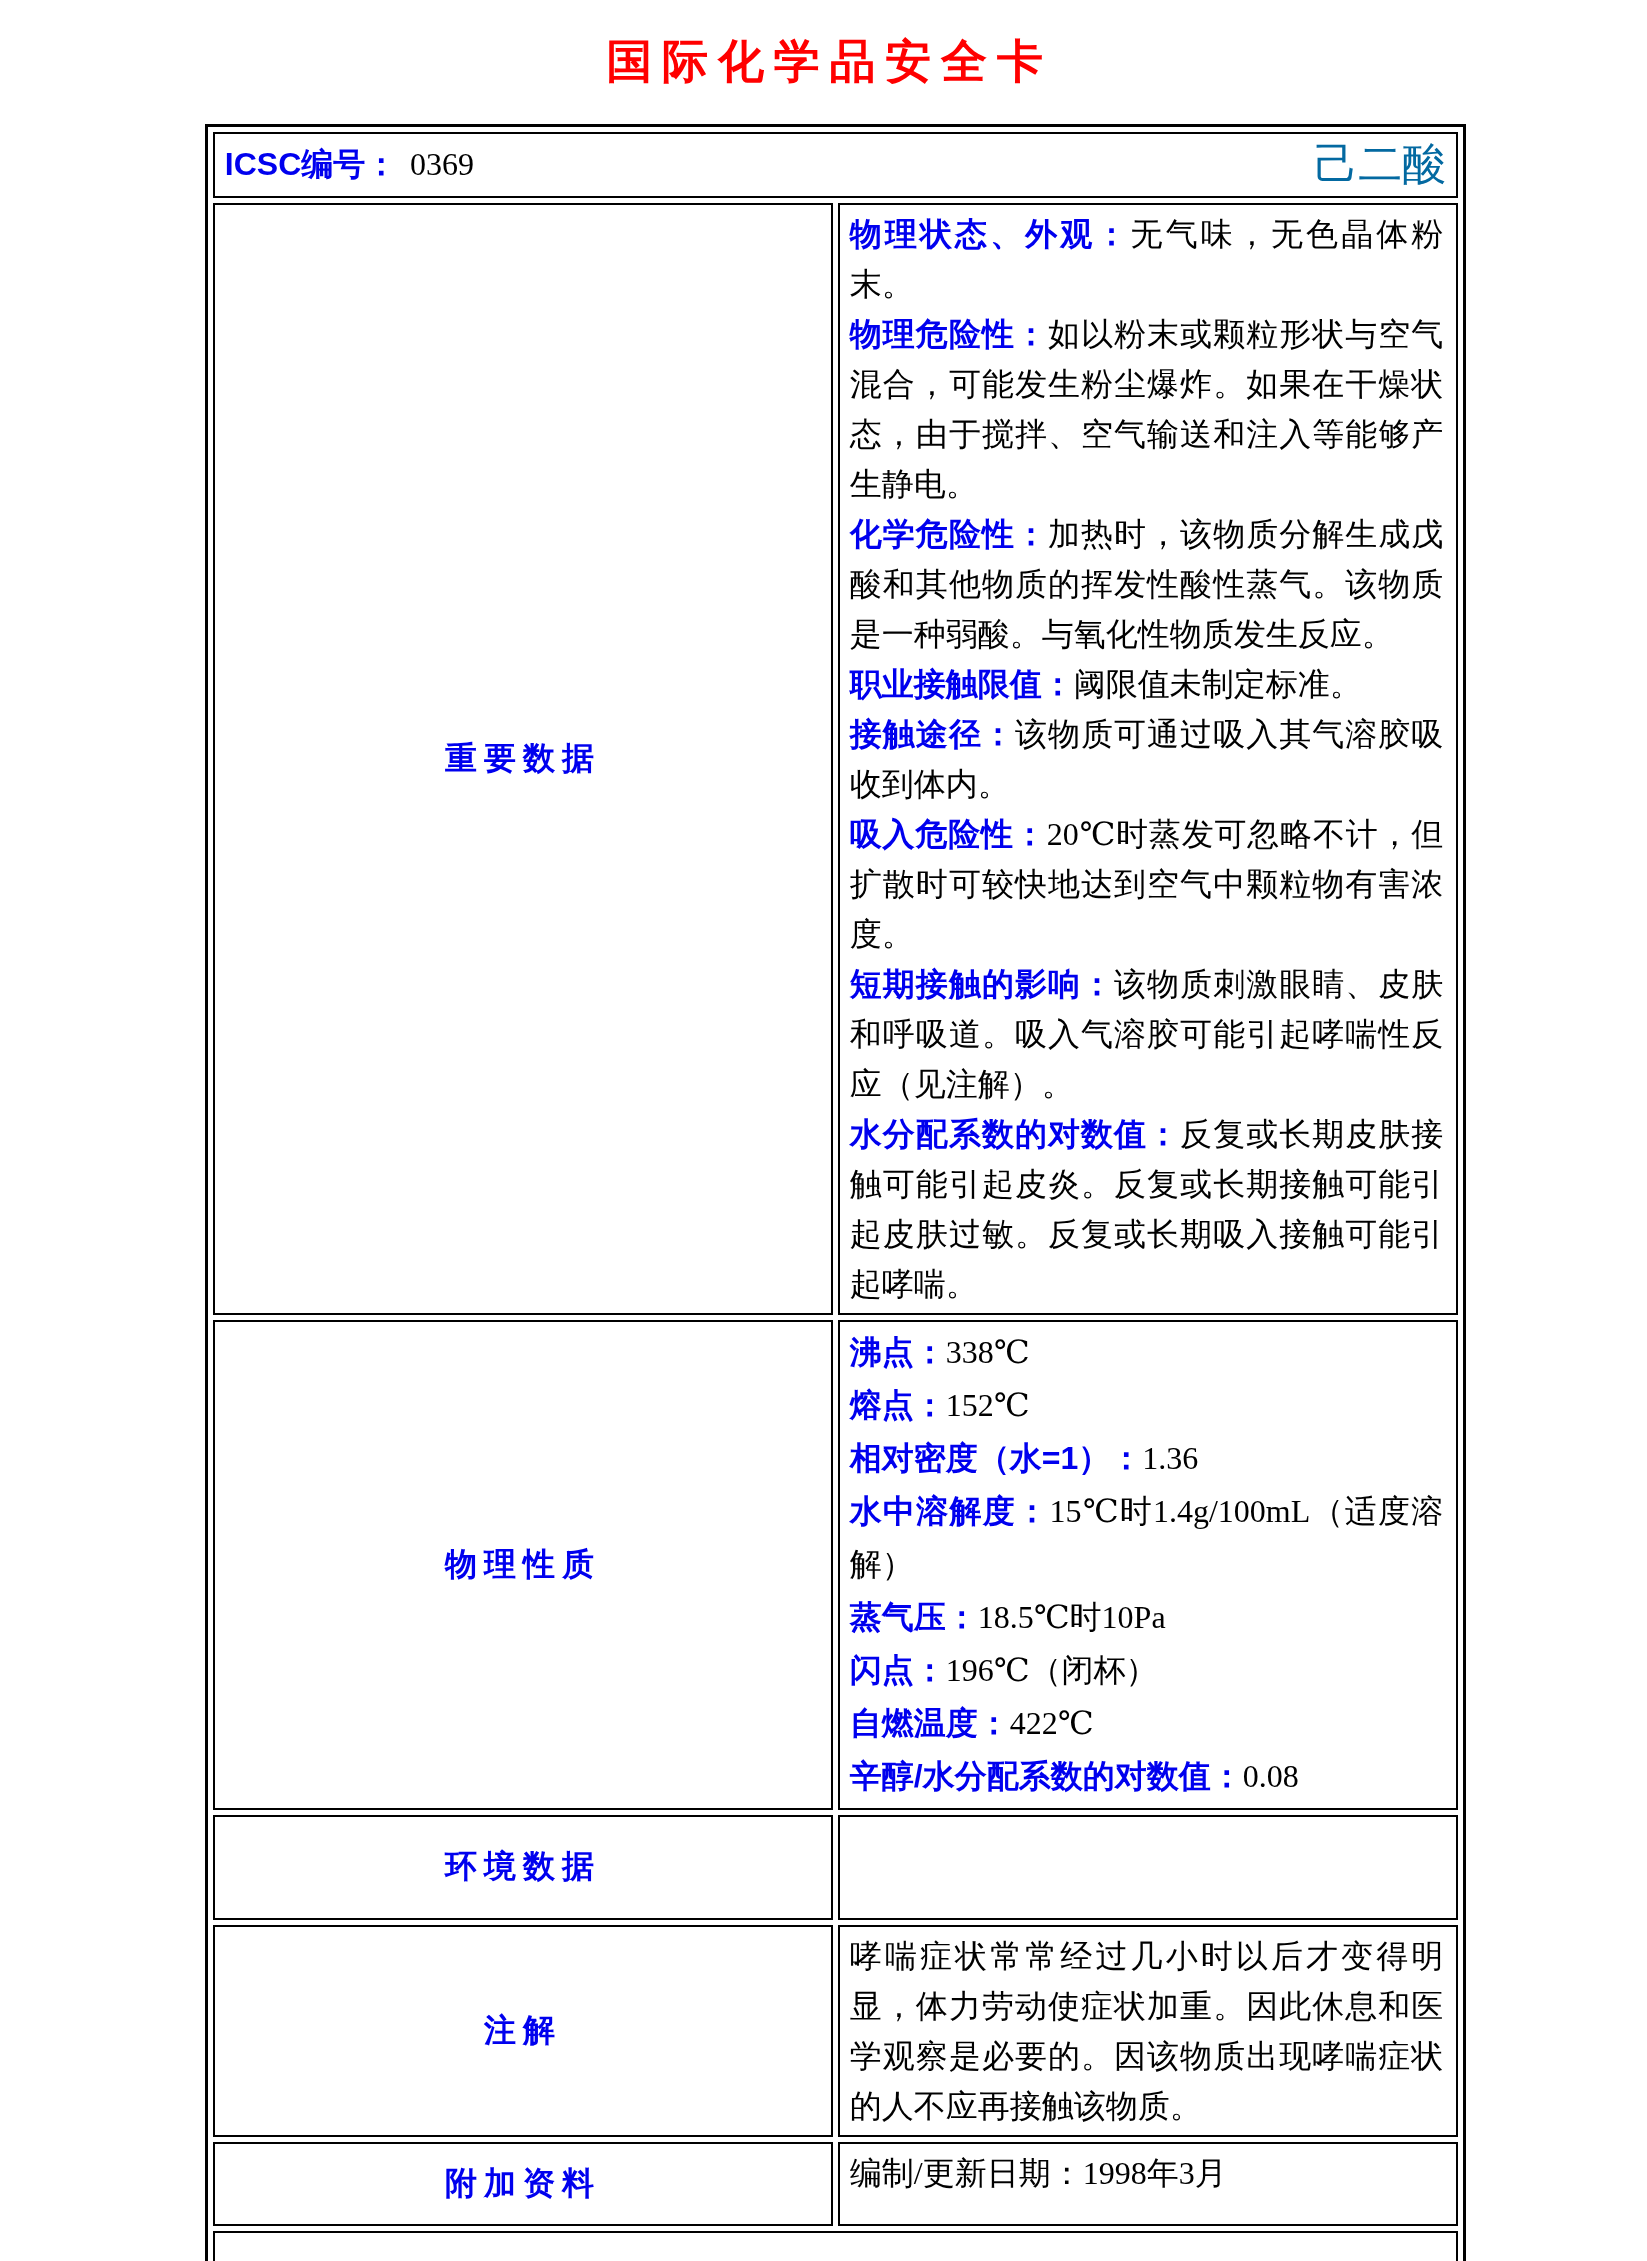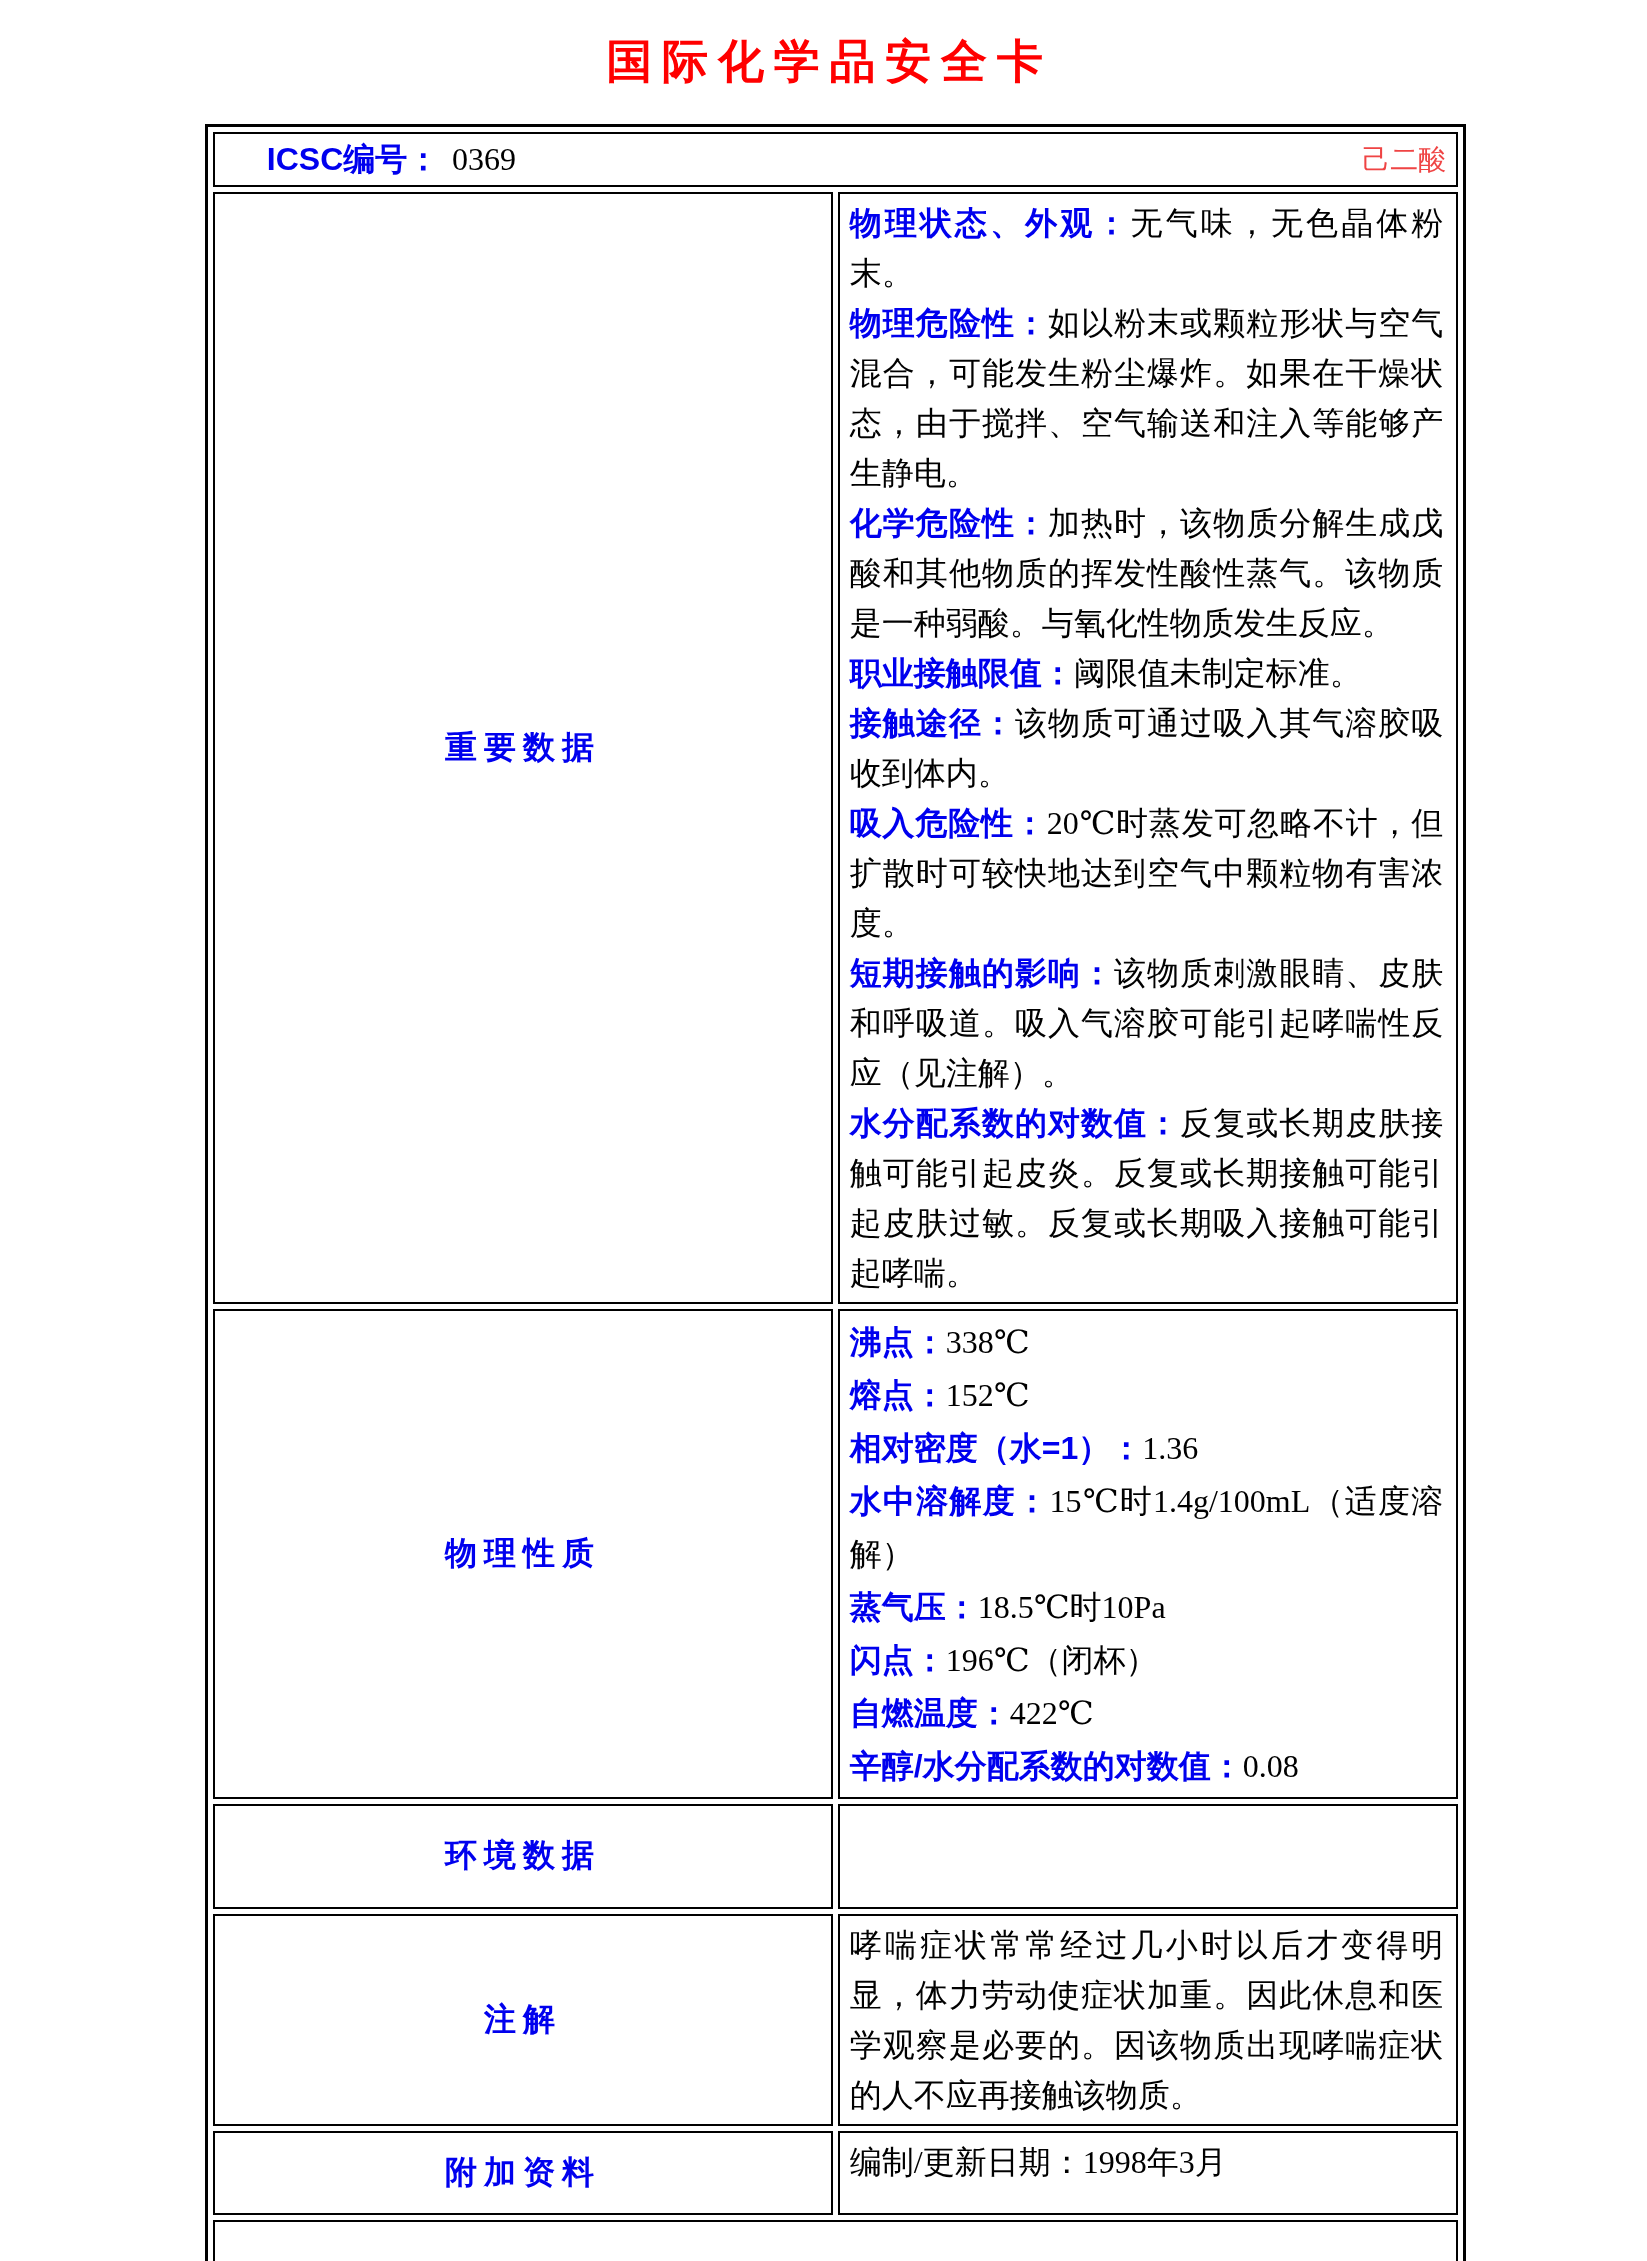--- a/index.html
+++ b/index.html
@@ -37,29 +37,29 @@
     width: 1261px;
     border-collapse: separate;
     border-spacing: 5.6px;
     border: 3.5px solid #000;
     background: #fff;
     table-layout: fixed;
   }
   td.cell { border: 2.1px solid #000; background: #fff; }
   
   td.header-cell { height: 55px; padding: 1.4px 9.8px; vertical-align: middle; }
-  .header-row { display: flex; justify-content: space-between; align-items: center; margin-left: 42px; }
+  .header-row { display: flex; justify-content: space-between; align-items: center; }
   .icsc-label {
     color: var(--accent-blue);
     font-family: "Liberation Sans", "DejaVu Sans", sans-serif;
     font-weight: bold;
     font-size: 32px;
   }
   .icsc-number { font-size: 32px; color: #000; margin-left: 12.7px; }
-  .chemical-name { font-size: 28px; color: #ef4444; }
+  .chemical-name { font-size: 44px; color: #0369a1; }
   
   td.label-cell {
     width: 163px;
     text-align: center;
     vertical-align: middle;
     color: var(--accent-blue);
     font-family: Liberation Sans, sans-serif;
     font-weight: bold;
     font-size: 32px;
     letter-spacing: 7px;

